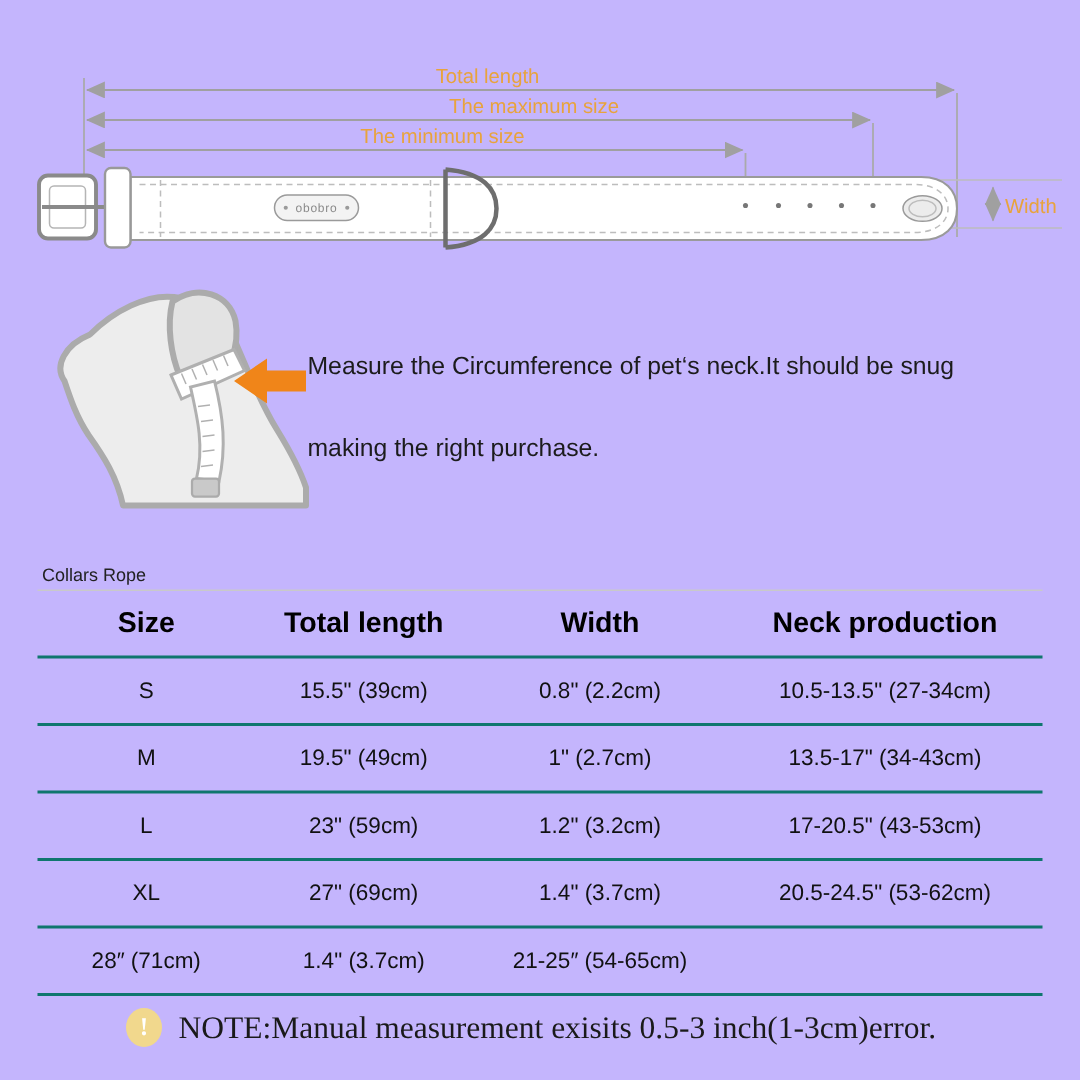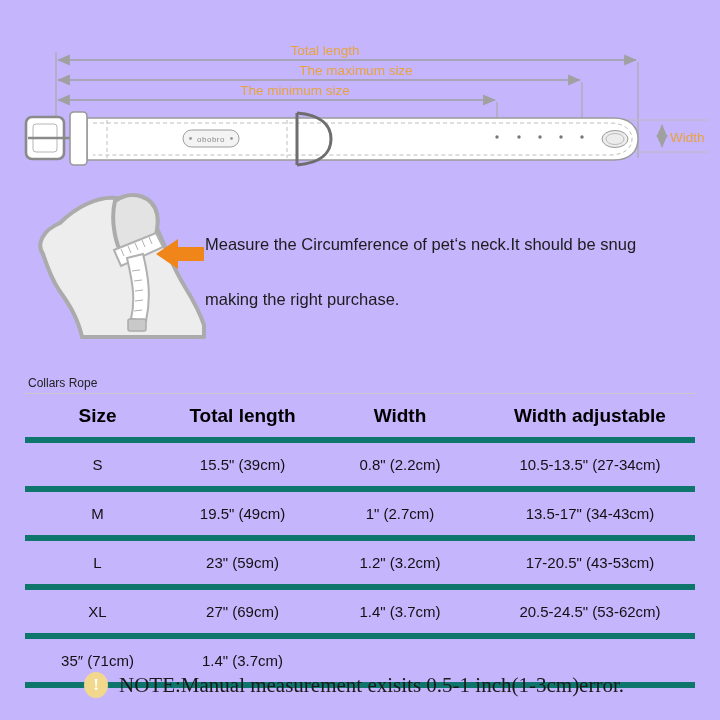--- a/index.html
+++ b/index.html
@@ -10,21 +10,21 @@
   .dim-label{font-size:13.5px;fill:#E8A33C;font-family:"Liberation Sans",sans-serif;}
   
   #dog-svg{position:absolute;left:28px;top:186px;}
   #measure-text{position:absolute;left:205px;top:203px;width:470px;
                 font-size:16.5px;line-height:27px;color:#1c1c1c;}
   #measure-text div{white-space:nowrap;margin-top:28px;}
   
   #table-caption{position:absolute;left:28px;top:376px;font-size:12px;color:#222;}
   #size-table{position:absolute;left:25px;top:393px;width:670px;border-top:1px solid #c9c9c9;}
   .t-row{display:grid;grid-template-columns:145px 145px 170px 210px;
-         border-bottom:6px solid #0f766e;height:43px;align-items:center;text-align:center;}
+         border-bottom:2px solid #0f766e;height:43px;align-items:center;text-align:center;}
   .t-row.head{height:43px;font-weight:bold;font-size:19px;color:#000;}
   .t-row .cell{font-size:15px;color:#111;}
   
   #footer-note{position:absolute;left:84px;top:672px;display:flex;align-items:center;gap:11px;}
   #note-icon{width:24px;height:26px;border-radius:50%;background:#F1D88D;
              display:flex;align-items:center;justify-content:center;
              color:#fff;font-family:"Liberation Serif",serif;font-weight:bold;font-size:17px;}
   #note-text{font-family:"Liberation Serif",serif;font-size:21px;color:#1a1a1a;white-space:nowrap;}
 </style>
 </head>
@@ -138,21 +138,21 @@
     <div>making the right purchase.</div>
   </div>
 
   <div id="table-caption">Collars Rope</div>
 
   <div id="size-table">
     <div class="t-row head">
       <div class="cellh">Size</div>
       <div class="cellh">Total length</div>
       <div class="cellh">Width</div>
-      <div class="cellh">Width adjustable</div>
+      <div class="cellh">Neck production</div>
     </div>
     <div class="t-row">
       <div class="cell">S</div>
       <div class="cell">15.5" (39cm)</div>
       <div class="cell">0.8" (2.2cm)</div>
       <div class="cell">10.5-13.5" (27-34cm)</div>
     </div>
     <div class="t-row">
       <div class="cell">M</div>
       <div class="cell">19.5" (49cm)</div>
@@ -165,23 +165,24 @@
       <div class="cell">1.2" (3.2cm)</div>
       <div class="cell">17-20.5" (43-53cm)</div>
     </div>
     <div class="t-row">
       <div class="cell">XL</div>
       <div class="cell">27" (69cm)</div>
       <div class="cell">1.4" (3.7cm)</div>
       <div class="cell">20.5-24.5" (53-62cm)</div>
     </div>
     <div class="t-row">
-      <div class="cell">35″ (71cm)</div>
+      <div class="cell">28″ (71cm)</div>
       <div class="cell">1.4" (3.7cm)</div>
+      <div class="cell">21-25″ (54-65cm)</div>
     </div>
   </div>
 
   <div id="footer-note">
     <div id="note-icon">!</div>
-    <div id="note-text">NOTE:Manual measurement exisits 0.5-1 inch(1-3cm)error.</div>
+    <div id="note-text">NOTE:Manual measurement exisits 0.5-3 inch(1-3cm)error.</div>
   </div>
 
 </div>
 
 </body></html>

